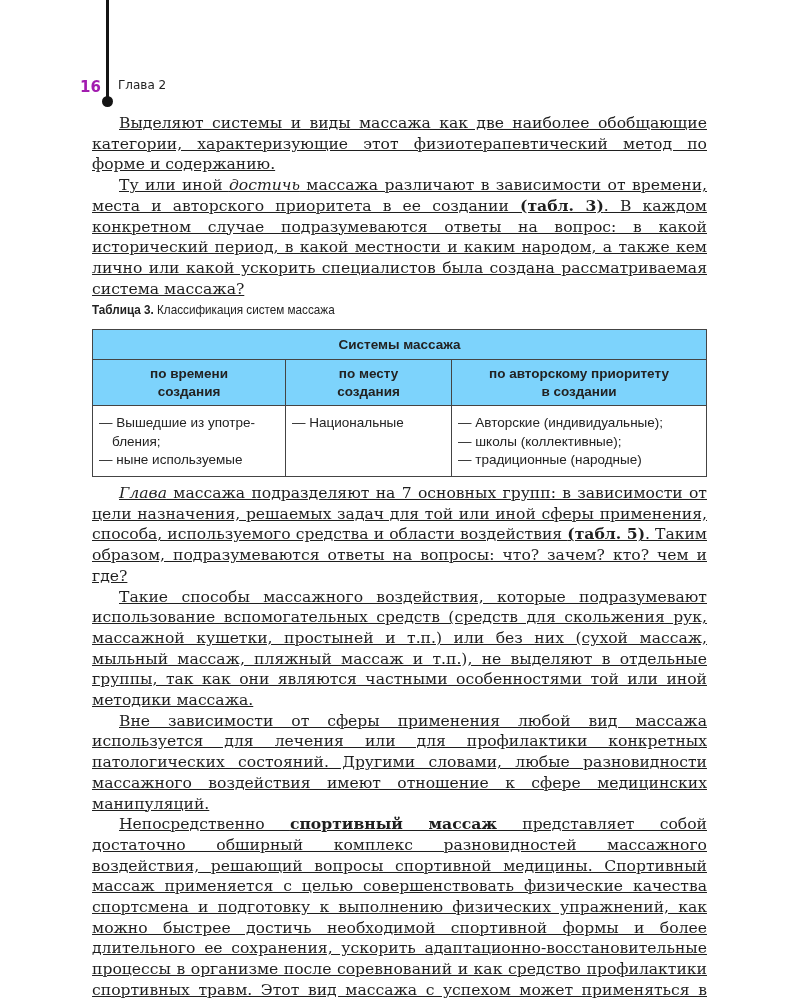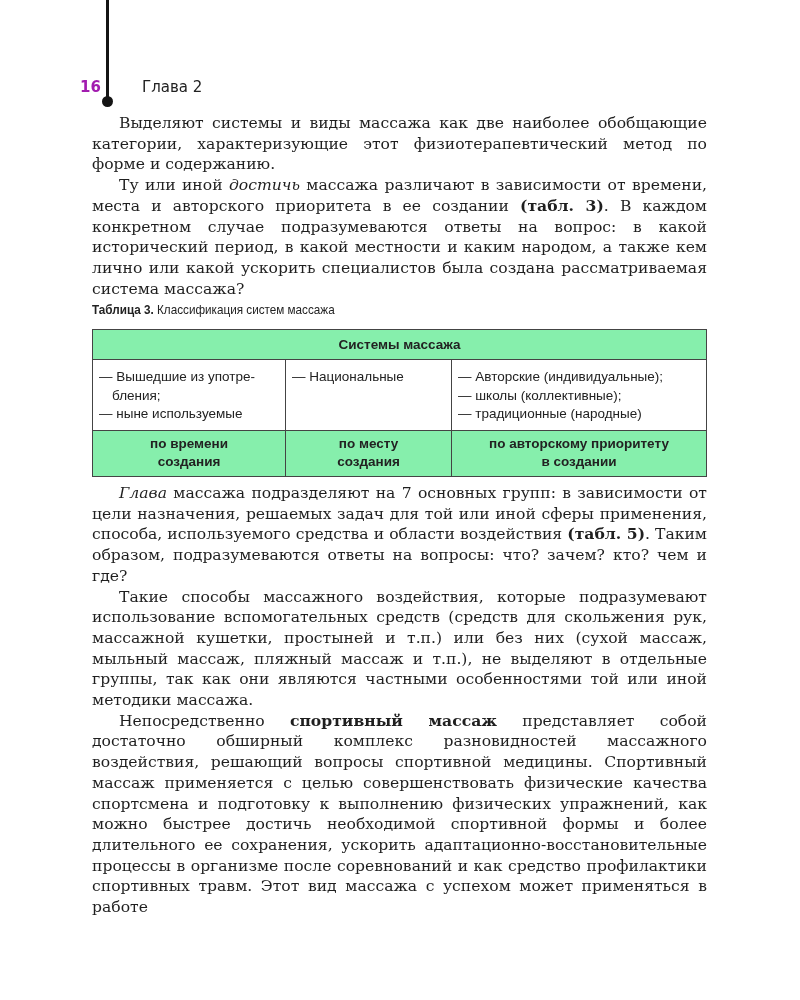--- a/index.html
+++ b/index.html
@@ -12,26 +12,26 @@
   }
   .rule-dot {
     position: absolute; left: 102px; top: 96px; width: 11px; height: 11px; border-radius: 50%; background: #141414;
   }
   .page-num {
     position: absolute; left: 80px; top: 78px;
     font-family: "DejaVu Sans", sans-serif; font-weight: bold; font-size: 15px; color: #a21caf;
   }
   .chapter {
     position: absolute; left: 118px; top: 78px;
-    font-family: "DejaVu Sans", sans-serif; font-size: 15px; color: #222; margin-left: 24px;
+    font-family: "DejaVu Sans", sans-serif; font-size: 12px; color: #222;
   }
   .body-text {
     position: absolute; left: 92px; width: 615px;
     font-family: "DejaVu Serif", "Liberation Serif", serif; font-size: 15.6px; line-height: 20.7px;
-    text-align: justify; color: #1f1f1f;
+    text-align: justify; color: #1f1f1f; text-decoration: underline;
   }
   .body-text p { margin: 0; text-indent: 27px; }
   .body-text i { font-style: italic; }
   .body-text b { font-weight: bold; }
   #block1 { top: 113px; }
   #block2 { top: 483px; }
   .caption {
     position: absolute; left: 92px; top: 302px;
     font-family: "Liberation Sans", sans-serif; font-size: 13px; color: #222;
     transform: scaleX(0.9); transform-origin: left top;
@@ -39,21 +39,21 @@
   .caption b { font-weight: bold; }
   table.systems {
     position: absolute; left: 92px; top: 329px; width: 615px;
     border-collapse: collapse;
     font-family: "Liberation Sans", sans-serif; font-size: 13.5px; color: #222;
   }
   table.systems td, table.systems th {
     border: 1.5px solid #444; padding: 0;
   }
   table.systems th {
-    background: #86efac; font-weight: bold; text-align: center;
+    background: #7dd3fc; font-weight: bold; text-align: center;
   }
   .th-main { height: 29px; }
   .th-sub { height: 45px; line-height: 18px; }
   .th-sub span, .td-cell span { display: block; }
   .td-cell {
     vertical-align: top; padding: 8px 0 6px 6px !important; line-height: 18.5px; height: 48px;
   }
   .td-cell .cont { padding-left: 13px; }
   .c1 { width: 192px; } .c2 { width: 165px; }
 </style>
@@ -71,48 +71,49 @@
 </div>
 
 <div class="caption"><b>Таблица 3.</b><span> Классификация систем массажа</span></div>
 
 <table class="systems">
   <tbody>
       <tr>
     <th class="th-main" colspan="3">Системы массажа</th>
   </tr>
   <tr>
+    <th class="th-sub c1">
+          <span>по времени</span>
+          <span>создания</span>
+        </th>
+    <th class="th-sub c2">
+          <span>по месту</span>
+          <span>создания</span>
+        </th>
+    <th class="th-sub">
+          <span>по авторскому приоритету</span>
+          <span>в создании</span>
+        </th>
+  </tr>
+  <tr>
     <td class="td-cell">
       <span>— Вышедшие из употре-</span>
       <span class="cont">бления;</span>
       <span>— ныне используемые</span>
     </td>
     <td class="td-cell">
       <span>— Национальные</span>
     </td>
     <td class="td-cell">
       <span>— Авторские (индивидуальные);</span>
       <span>— школы (коллективные);</span>
       <span>— традиционные (народные)</span>
     </td>
   </tr>
-  <tr>
-    <th class="th-sub c1">
-          <span>по времени</span>
-          <span>создания</span>
-        </th>
-    <th class="th-sub c2">
-          <span>по месту</span>
-          <span>создания</span>
-        </th>
-    <th class="th-sub">
-          <span>по авторскому приоритету</span>
-          <span>в создании</span>
-        </th>
-  </tr>
 </tbody>
   </table>
 
 <div class="body-text" id="block2">
   <p><i>Глава</i><span> массажа подразделяют на 7 основных групп: в зависимости от цели назначения, решаемых задач для той или иной сферы применения, способа, используемого средства и области воздействия </span><b>(табл. 5)</b><span>. Таким образом, подразумеваются ответы на вопросы: что? зачем? кто? чем и где?</span></p>
   <p>Такие способы массажного воздействия, которые подразумевают использование вспомогательных средств (средств для скольжения рук, массажной кушетки, простыней и т.п.) или без них (сухой массаж, мыльный массаж, пляжный массаж и т.п.), не выделяют в отдельные группы, так как они являются частными особенностями той или иной методики массажа.</p>
+  <p>Вне зависимости от сферы применения любой вид массажа используется для лечения или для профилактики конкретных патологических состояний. Другими словами, любые разновидности массажного воздействия имеют отношение к сфере медицинских манипуляций.</p>
   <p><span>Непосредственно </span><b>спортивный массаж</b><span> представляет собой достаточно обширный комплекс разновидностей массажного воздействия, решающий вопросы спортивной медицины. Спортивный массаж применяется с целью совершенствовать физические качества спортсмена и подготовку к выполнению физических упражнений, как можно быстрее достичь необходимой спортивной формы и более длительного ее сохранения, ускорить адаптационно-восстановительные процессы в организме после соревнований и как средство профилактики спортивных травм. Этот вид массажа с успехом может применяться в работе</span></p>
 </div>
 
 </body></html>

